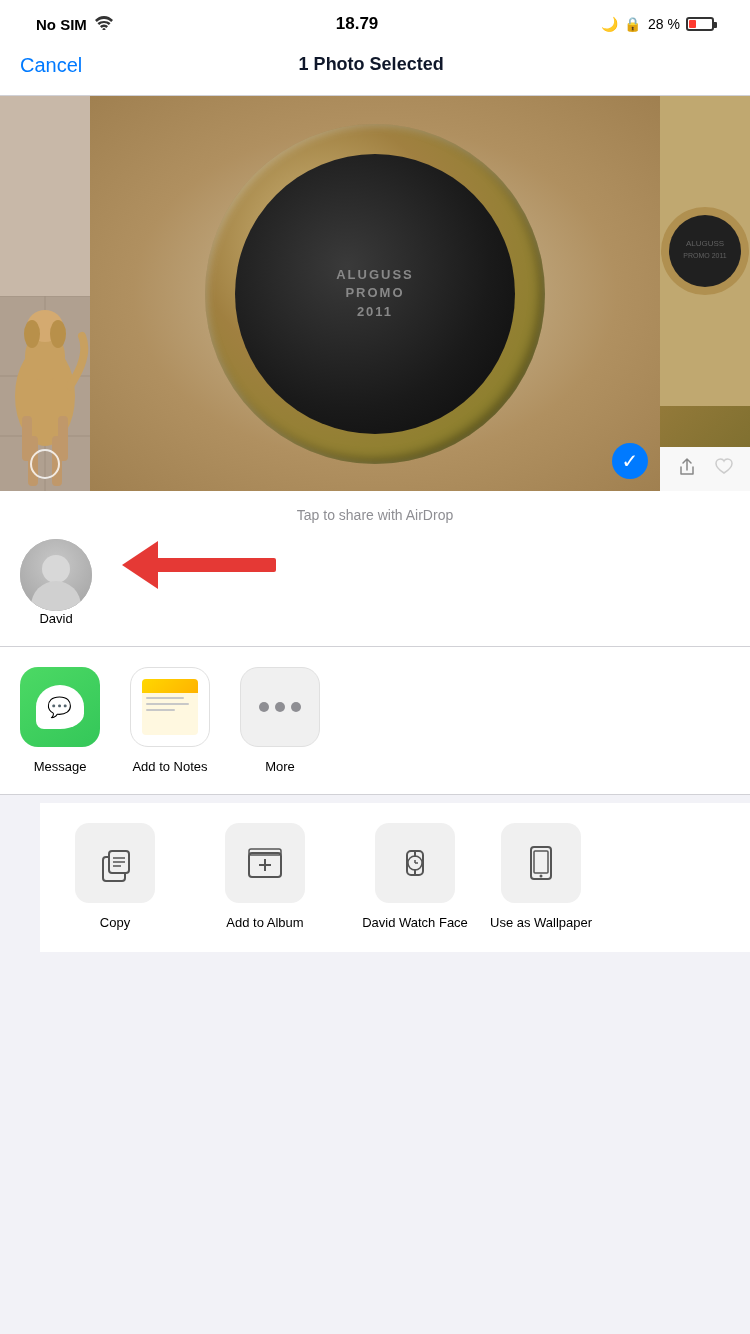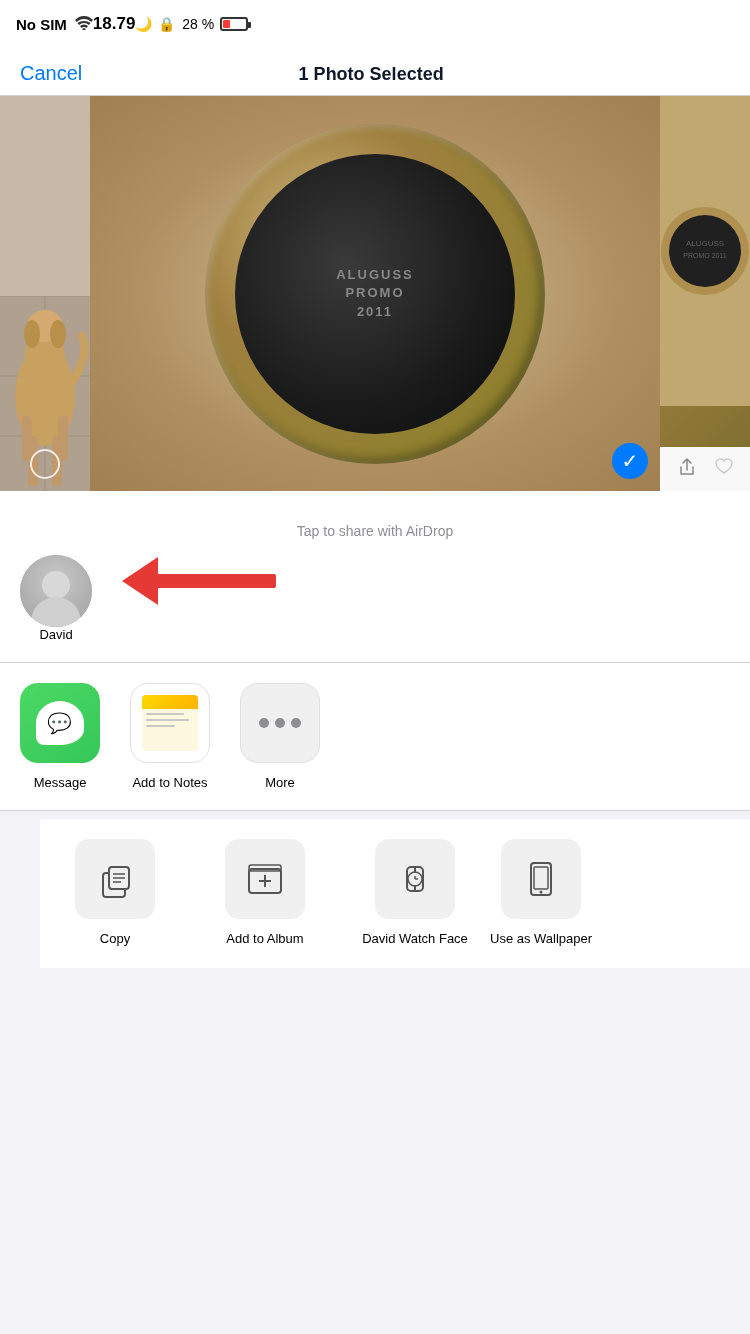--- a/index.html
+++ b/index.html
@@ -8,23 +8,23 @@
       width: 750px;
       min-height: 1334px;
       font-family: -apple-system, 'Helvetica Neue', Arial, sans-serif;
       background: #f2f2f7;
       overflow-x: hidden;
     }
 
     
     .status-bar {
       display: flex;
-      justify-content: flex-start;
-      align-items: center;
-      padding: 12px 16px 8px;
+      justify-content: space-between;
+      align-items: center;
+      padding: 12px 36px 8px;
       background: #fff;
       height: 44px;
     }
     .status-left { font-size: 15px; font-weight: 600; display: flex; align-items: center; gap: 8px; }
     .status-center { font-size: 17px; font-weight: 600; }
     .status-right { display: flex; align-items: center; gap: 6px; font-size: 14px; font-weight: 500; }
     .battery-icon {
       display: inline-block;
       width: 28px; height: 14px;
       border: 2px solid #333;
@@ -44,21 +44,21 @@
       left: 1px; top: 1px; bottom: 1px;
       width: 28%;
       background: #ff3b30;
       border-radius: 1px;
     }
 
     
     .nav-bar {
       display: flex;
       justify-content: space-between;
-      align-items: flex-end;
+      align-items: flex-start;
       padding: 10px 20px;
       background: #fff;
       border-bottom: 1px solid #d1d1d6;
       height: 52px;
     }
     .nav-cancel {
       color: #007aff;
       font-size: 20px;
       cursor: pointer;
     }
@@ -181,21 +181,20 @@
     .airdrop-section {
       background: #fff;
       padding: 16px 0 0;
       border-bottom: 1px solid #d1d1d6;
     }
     .airdrop-label {
       text-align: center;
       color: #8e8e93;
       font-size: 14px;
       margin-bottom: 16px;
-      margin-top: 16px;
     }
     .airdrop-contacts {
       display: flex;
       padding: 0 20px 20px;
       gap: 20px;
     }
     .contact-item {
       display: flex;
       flex-direction: column;
       align-items: center;

